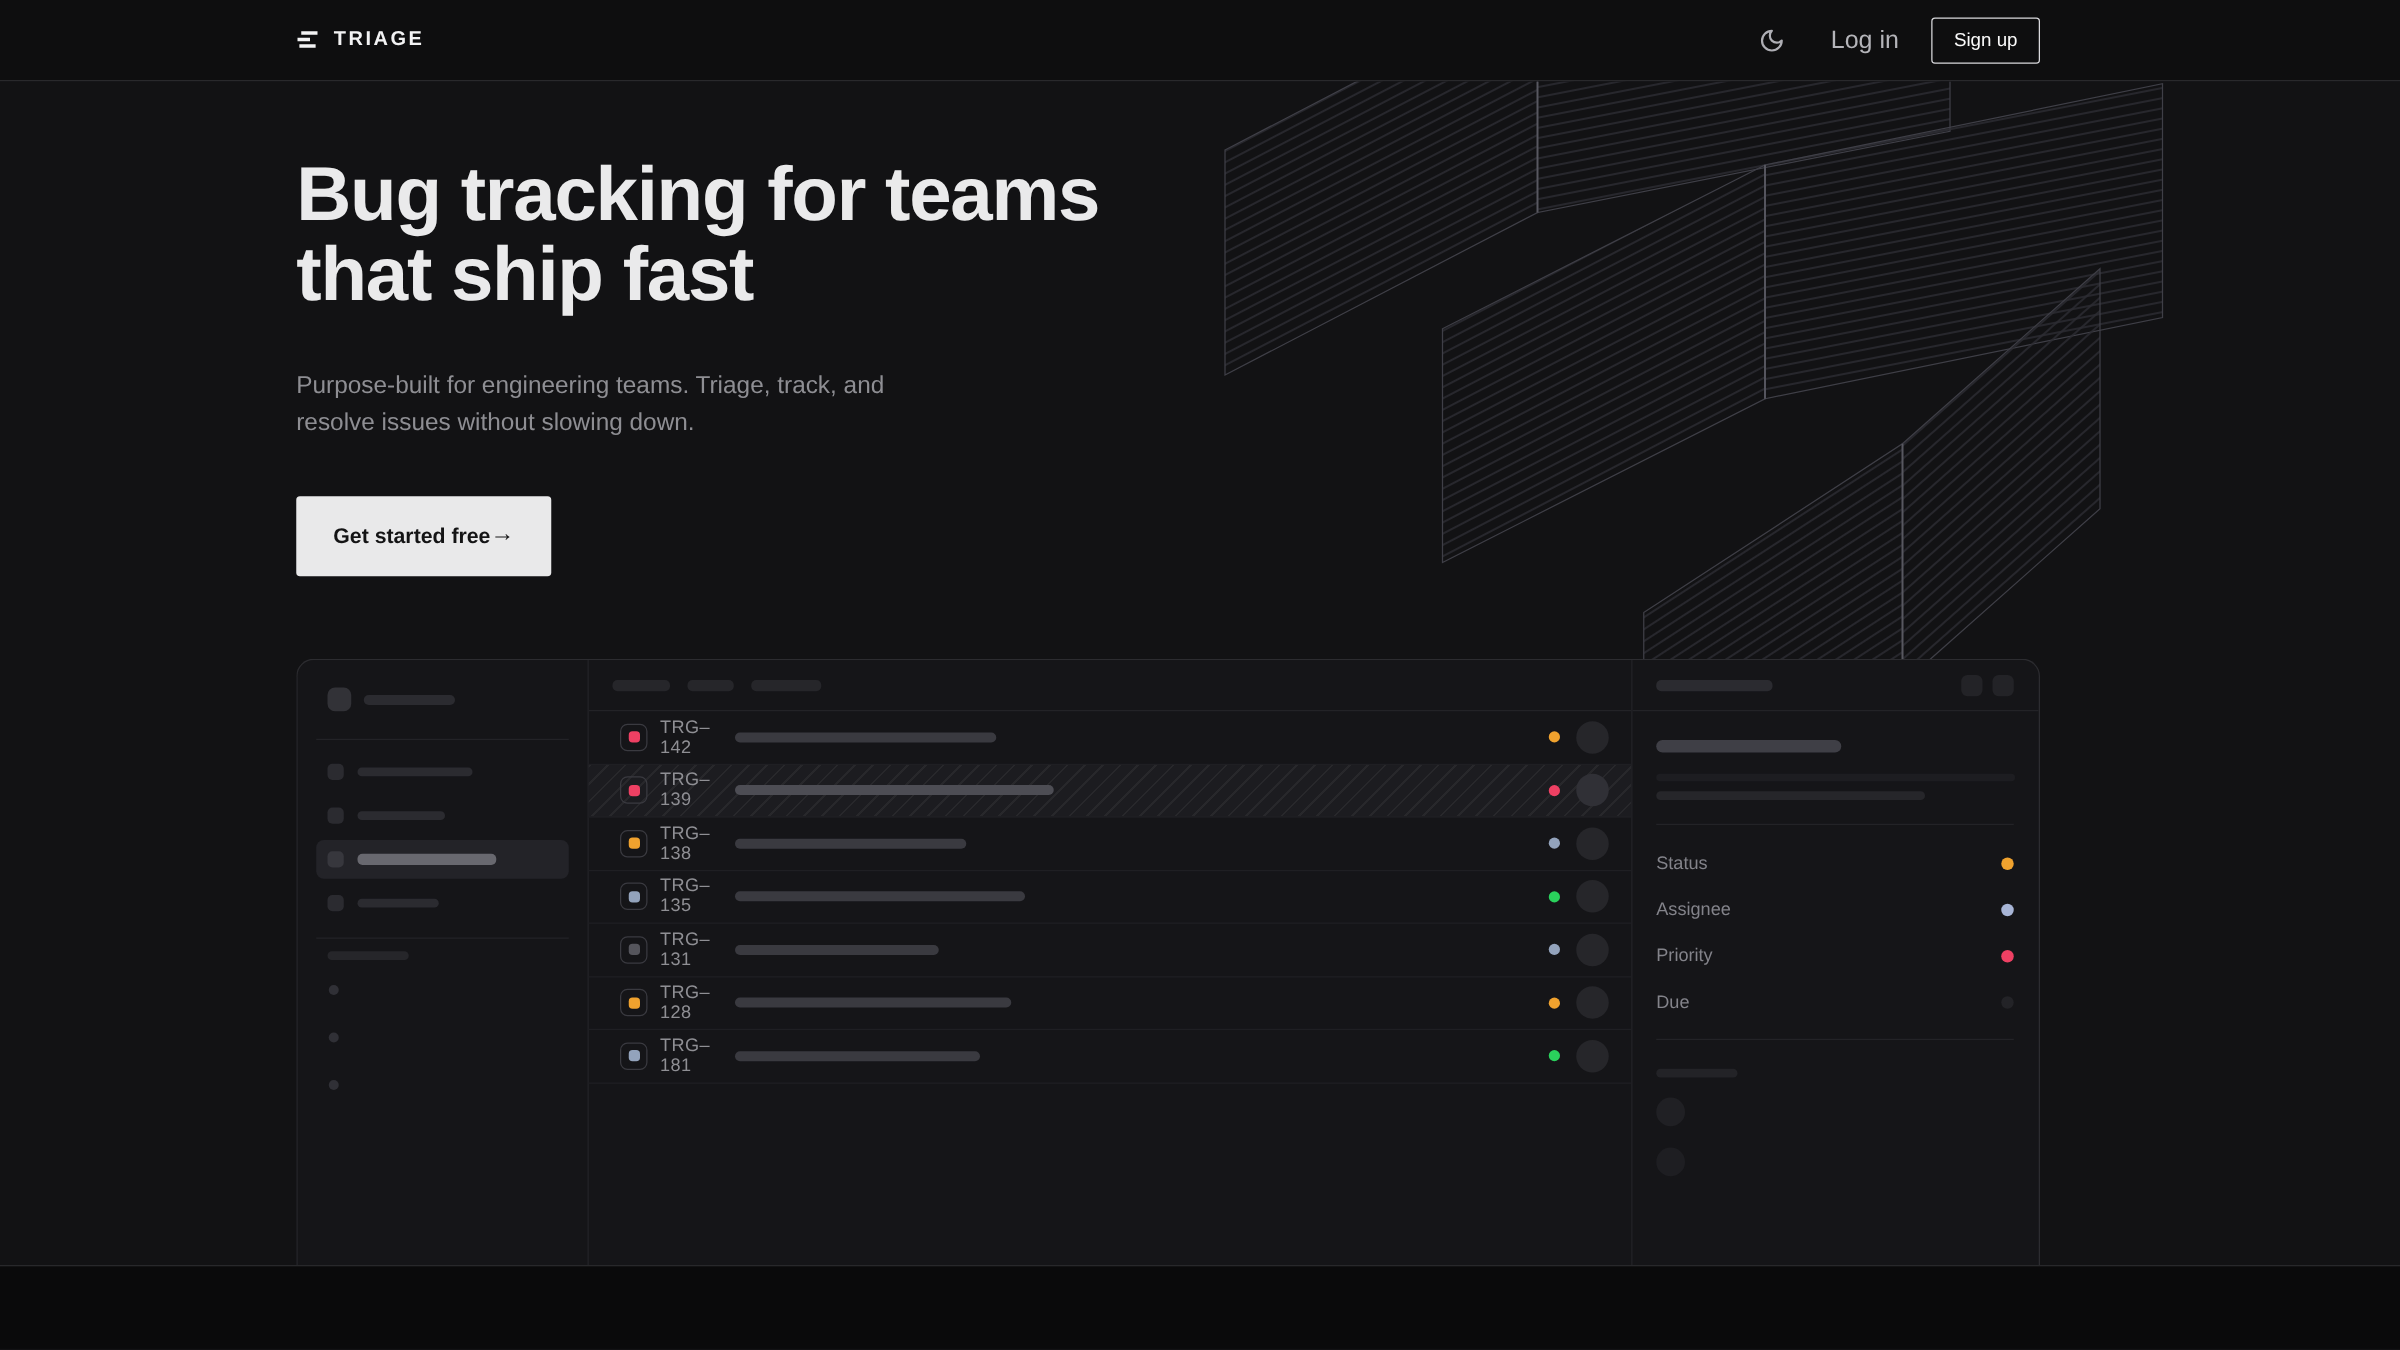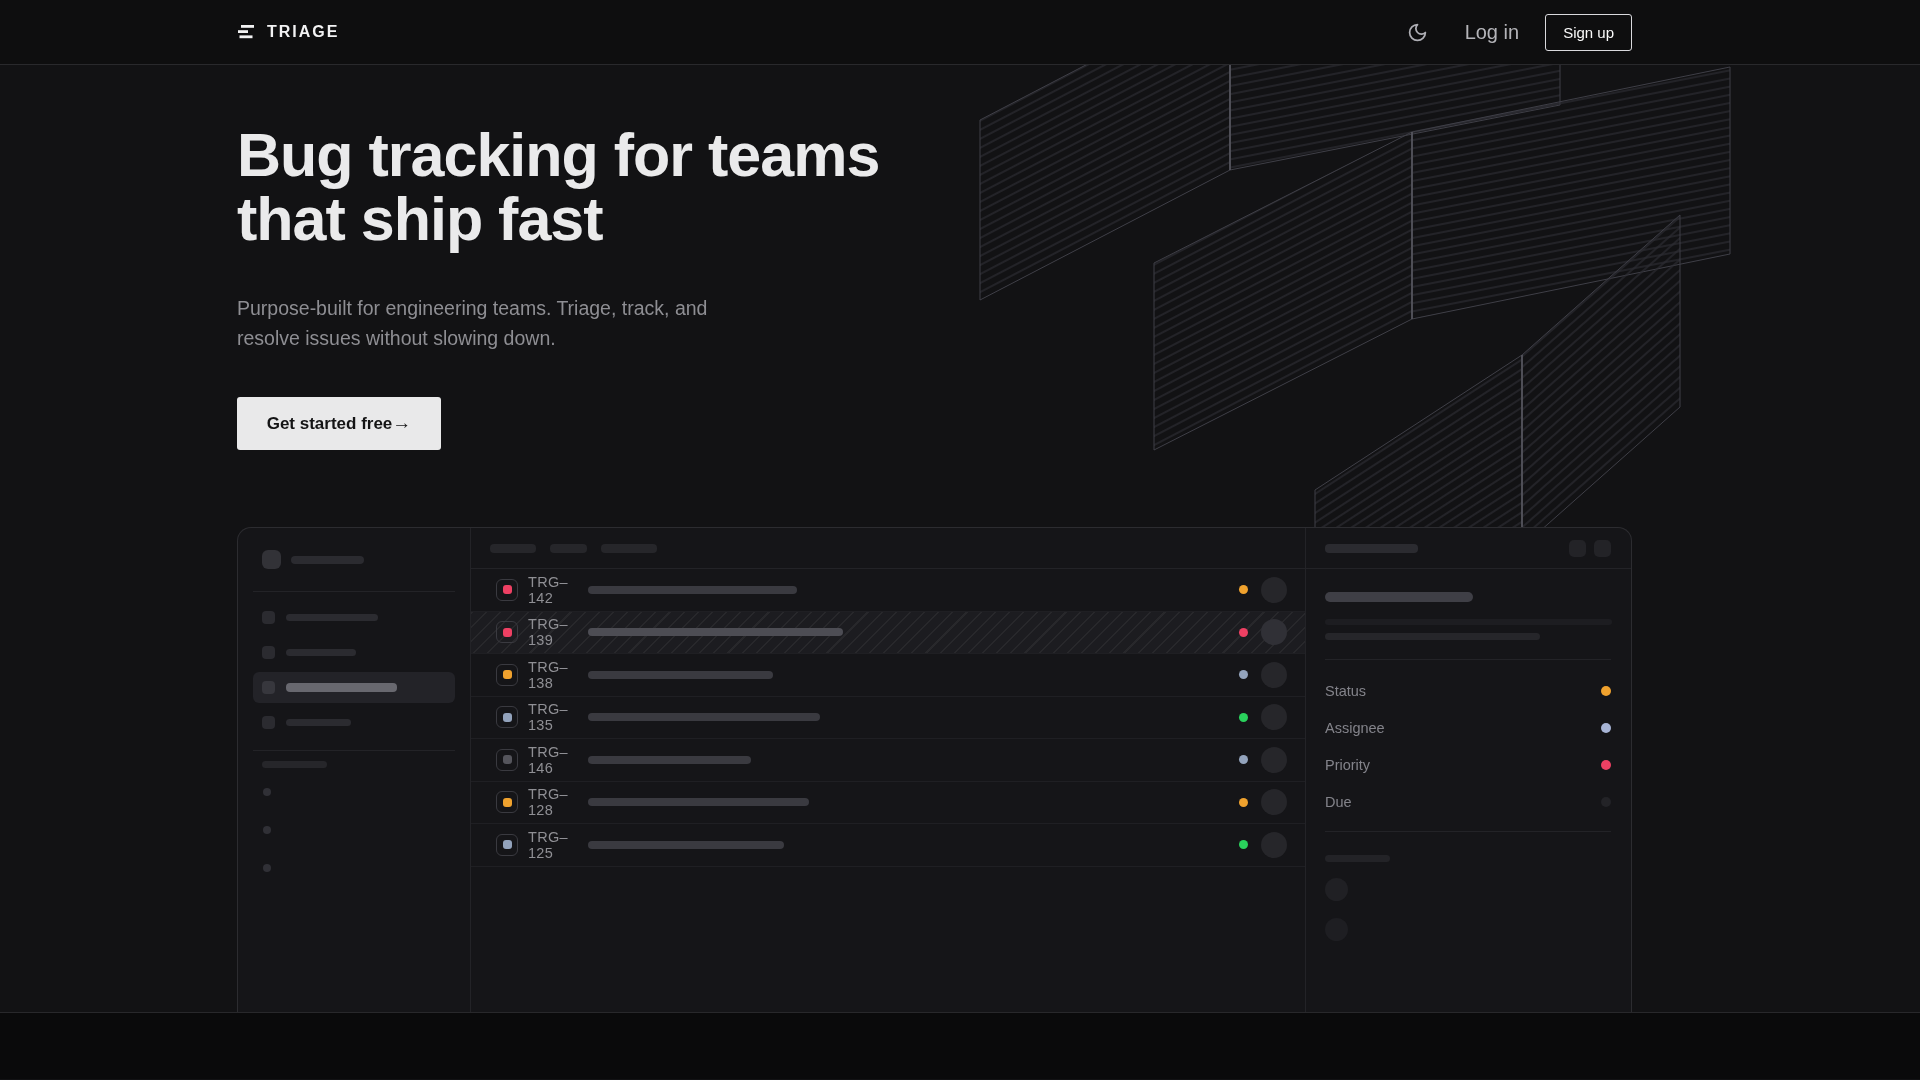--- a/index.html
+++ b/index.html
@@ -18,21 +18,21 @@
   .signup { margin-left:26px; padding:9px 17px; background:transparent; color:#fafafa;
             font-size:15px; font-family:inherit; border:1px solid #d9d9dd; border-radius:3px; cursor:pointer; }
 
   
   .hero { position:relative; height:948px; background:#121214; border-bottom:1px solid #28282b; overflow:hidden; }
   .decor { position:absolute; top:0; right:0; width:980px; height:660px; pointer-events:none; }
   .hero-title { position:absolute; left:237px; top:58px; color:#eaeaeb; font-size:61px;
                 font-weight:700; line-height:64px; letter-spacing:-1px; white-space:pre-line; }
   .hero-sub { position:absolute; left:237px; top:228px; color:#8e8e93; font-size:19.5px;
               line-height:30px; white-space:pre-line; }
-  .cta { position:absolute; left:237px; top:332px; width:204px; height:53px; background:#e9e9ea;
+  .cta { position:absolute; left:237px; top:332px; width:204px; height:64px; background:#e9e9ea;
          color:#141415; border:0; border-radius:3px; font-family:inherit; font-size:17px; font-weight:600;
          display:flex; align-items:center; justify-content:center; gap:0; cursor:pointer; }
   .cta-arrow { font-size:19px; font-weight:400; position:relative; top:-1px; }
 
   
   .panel { position:absolute; left:237px; top:462px; width:1395px; height:486px;
            background:#151518; border:1px solid #2c2c30; border-bottom:0;
            border-radius:14px 14px 0 0; display:flex; overflow:hidden; }
   .skel { border-radius:4px; background:#2b2b30; }
 
@@ -241,39 +241,39 @@
     </span>
     <span class="row-id">TRG–135</span>
     <span class="row-bar" style="width: 232px;"></span>
     <span class="row-status" style="background: rgb(42, 209, 92);"></span>
     <span class="row-avatar"></span>
   </div>
           <div class="row">
     <span class="row-icon">
       <span class="row-icon-dot" style="background: rgb(85, 85, 92);"></span>
     </span>
-    <span class="row-id">TRG–146</span>
+    <span class="row-id">TRG–131</span>
     <span class="row-bar" style="width: 163px;"></span>
     <span class="row-status" style="background: rgb(147, 163, 188);"></span>
     <span class="row-avatar"></span>
   </div>
           <div class="row">
     <span class="row-icon">
       <span class="row-icon-dot" style="background: rgb(240, 162, 46);"></span>
     </span>
     <span class="row-id">TRG–128</span>
     <span class="row-bar" style="width: 221px;"></span>
     <span class="row-status" style="background: rgb(240, 162, 46);"></span>
     <span class="row-avatar"></span>
   </div>
           <div class="row">
     <span class="row-icon">
       <span class="row-icon-dot" style="background: rgb(147, 163, 188);"></span>
     </span>
-    <span class="row-id">TRG–125</span>
+    <span class="row-id">TRG–181</span>
     <span class="row-bar" style="width: 196px;"></span>
     <span class="row-status" style="background: rgb(42, 209, 92);"></span>
     <span class="row-avatar"></span>
   </div>
         </div>
     </div>
 
     <div class="detail">
       <div class="detail-head">
         <div class="skel"></div>

